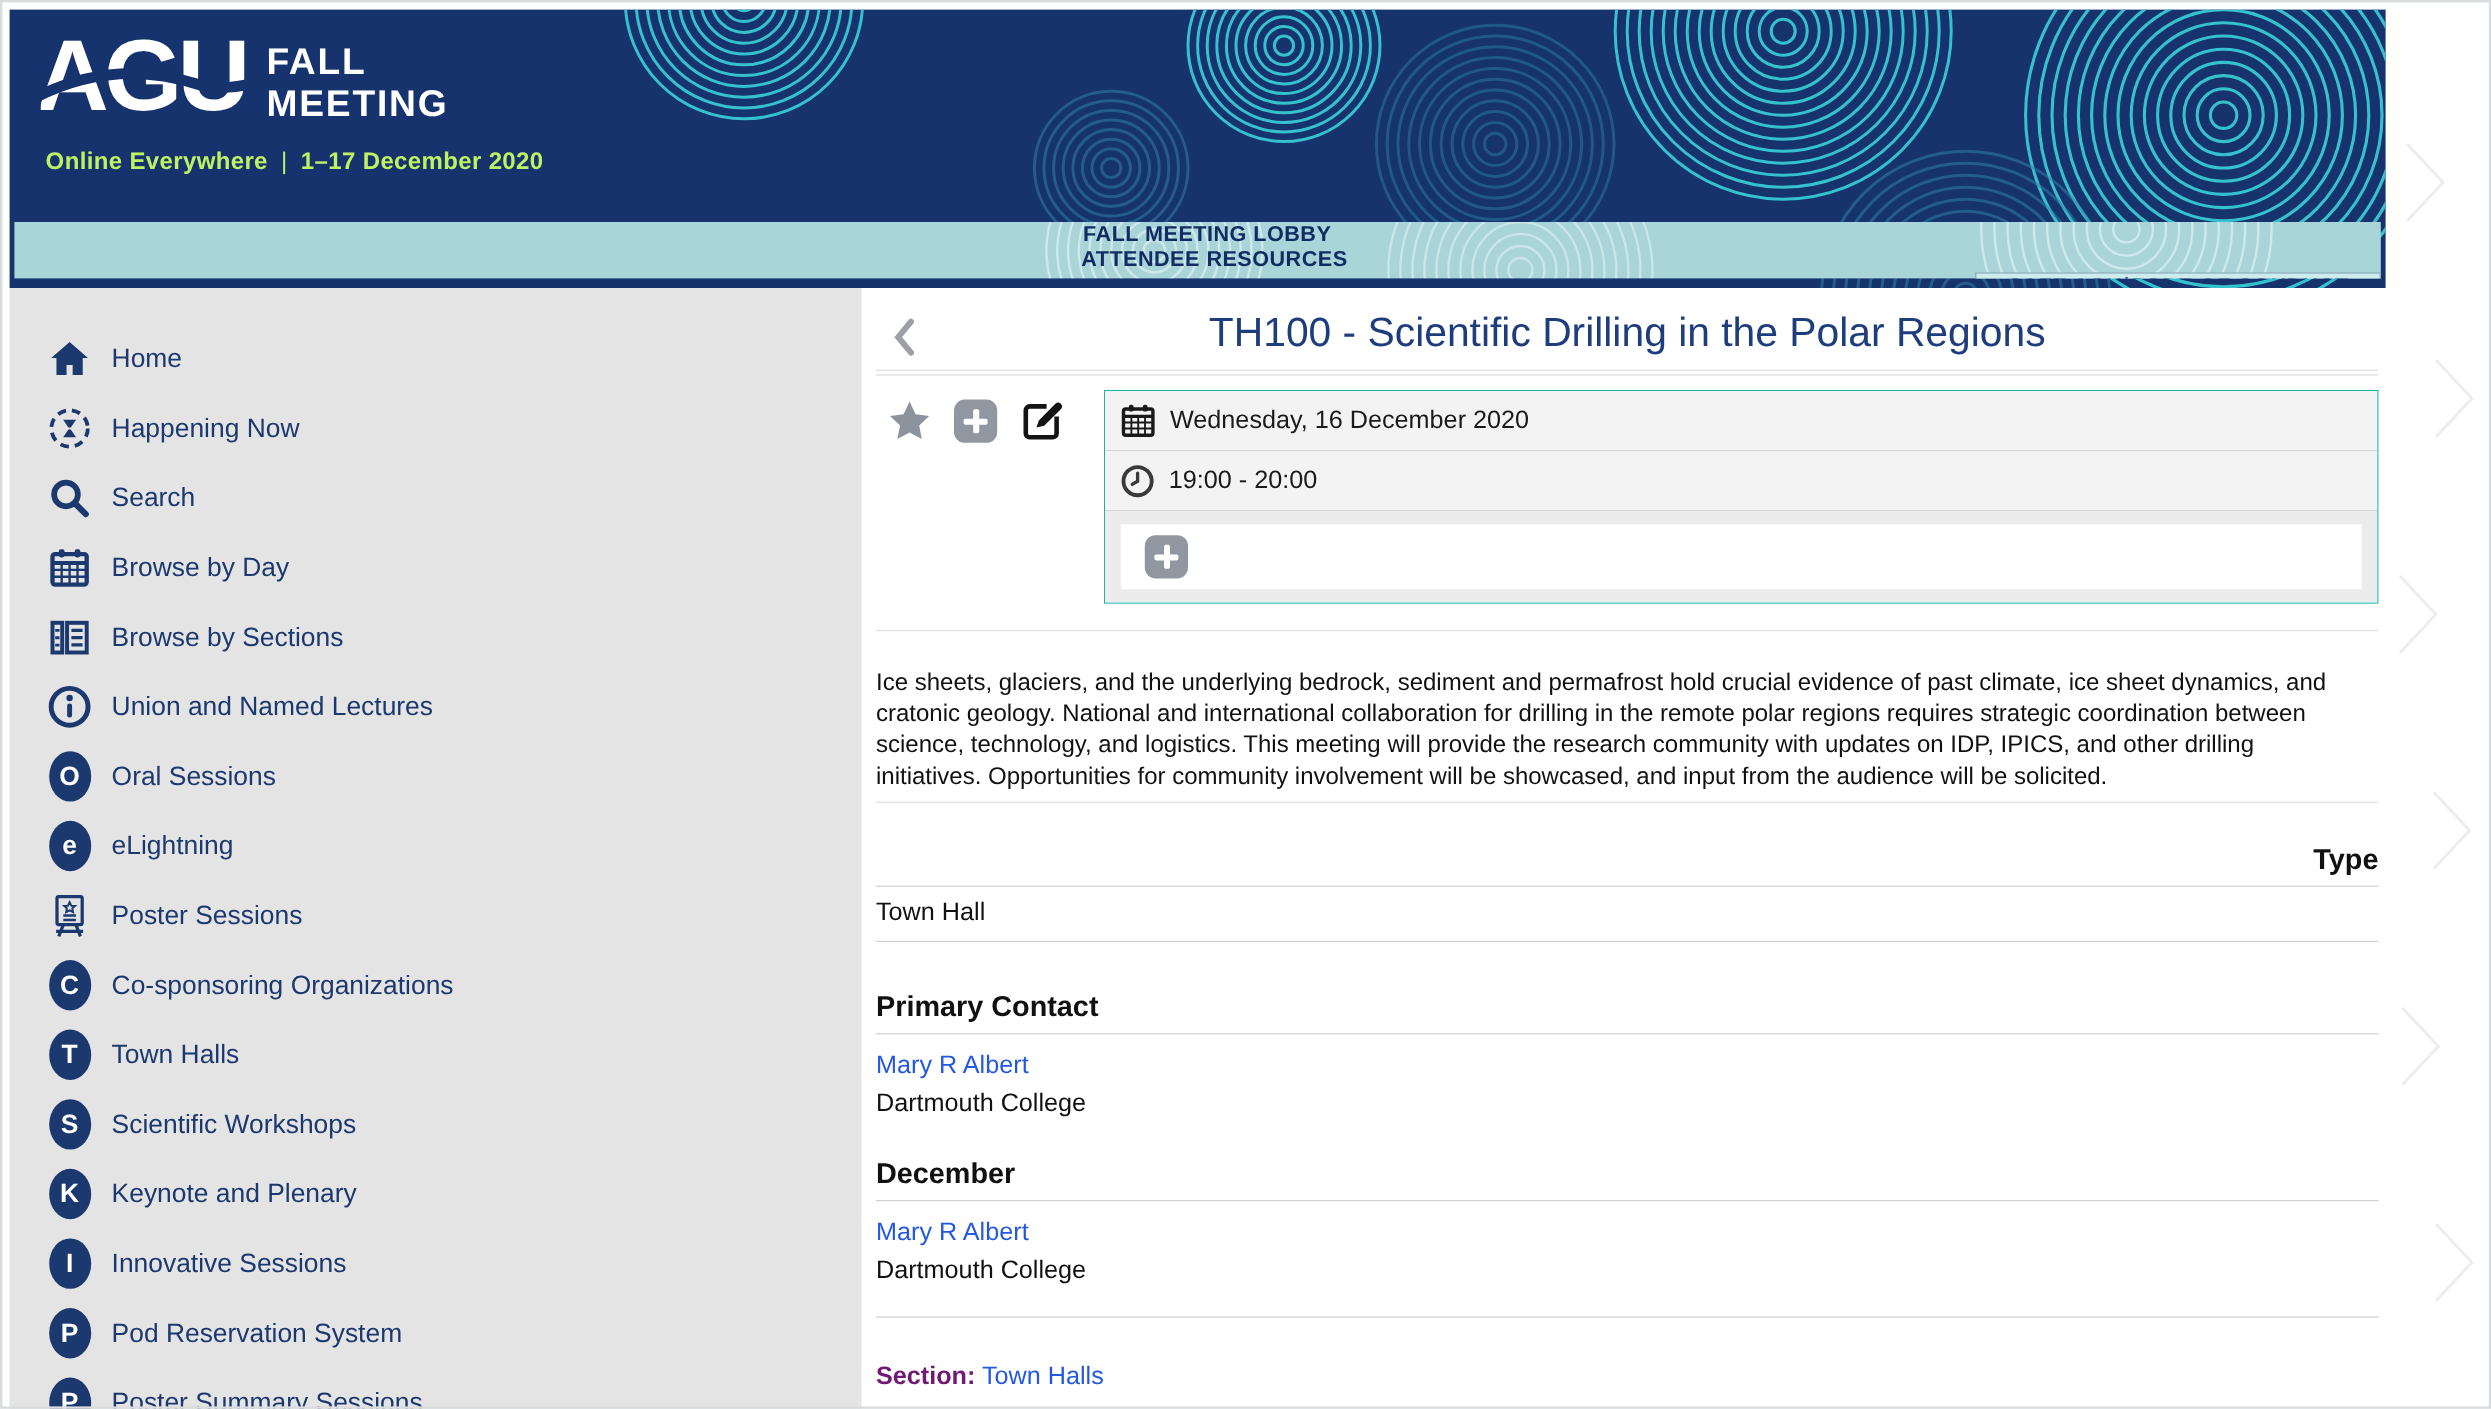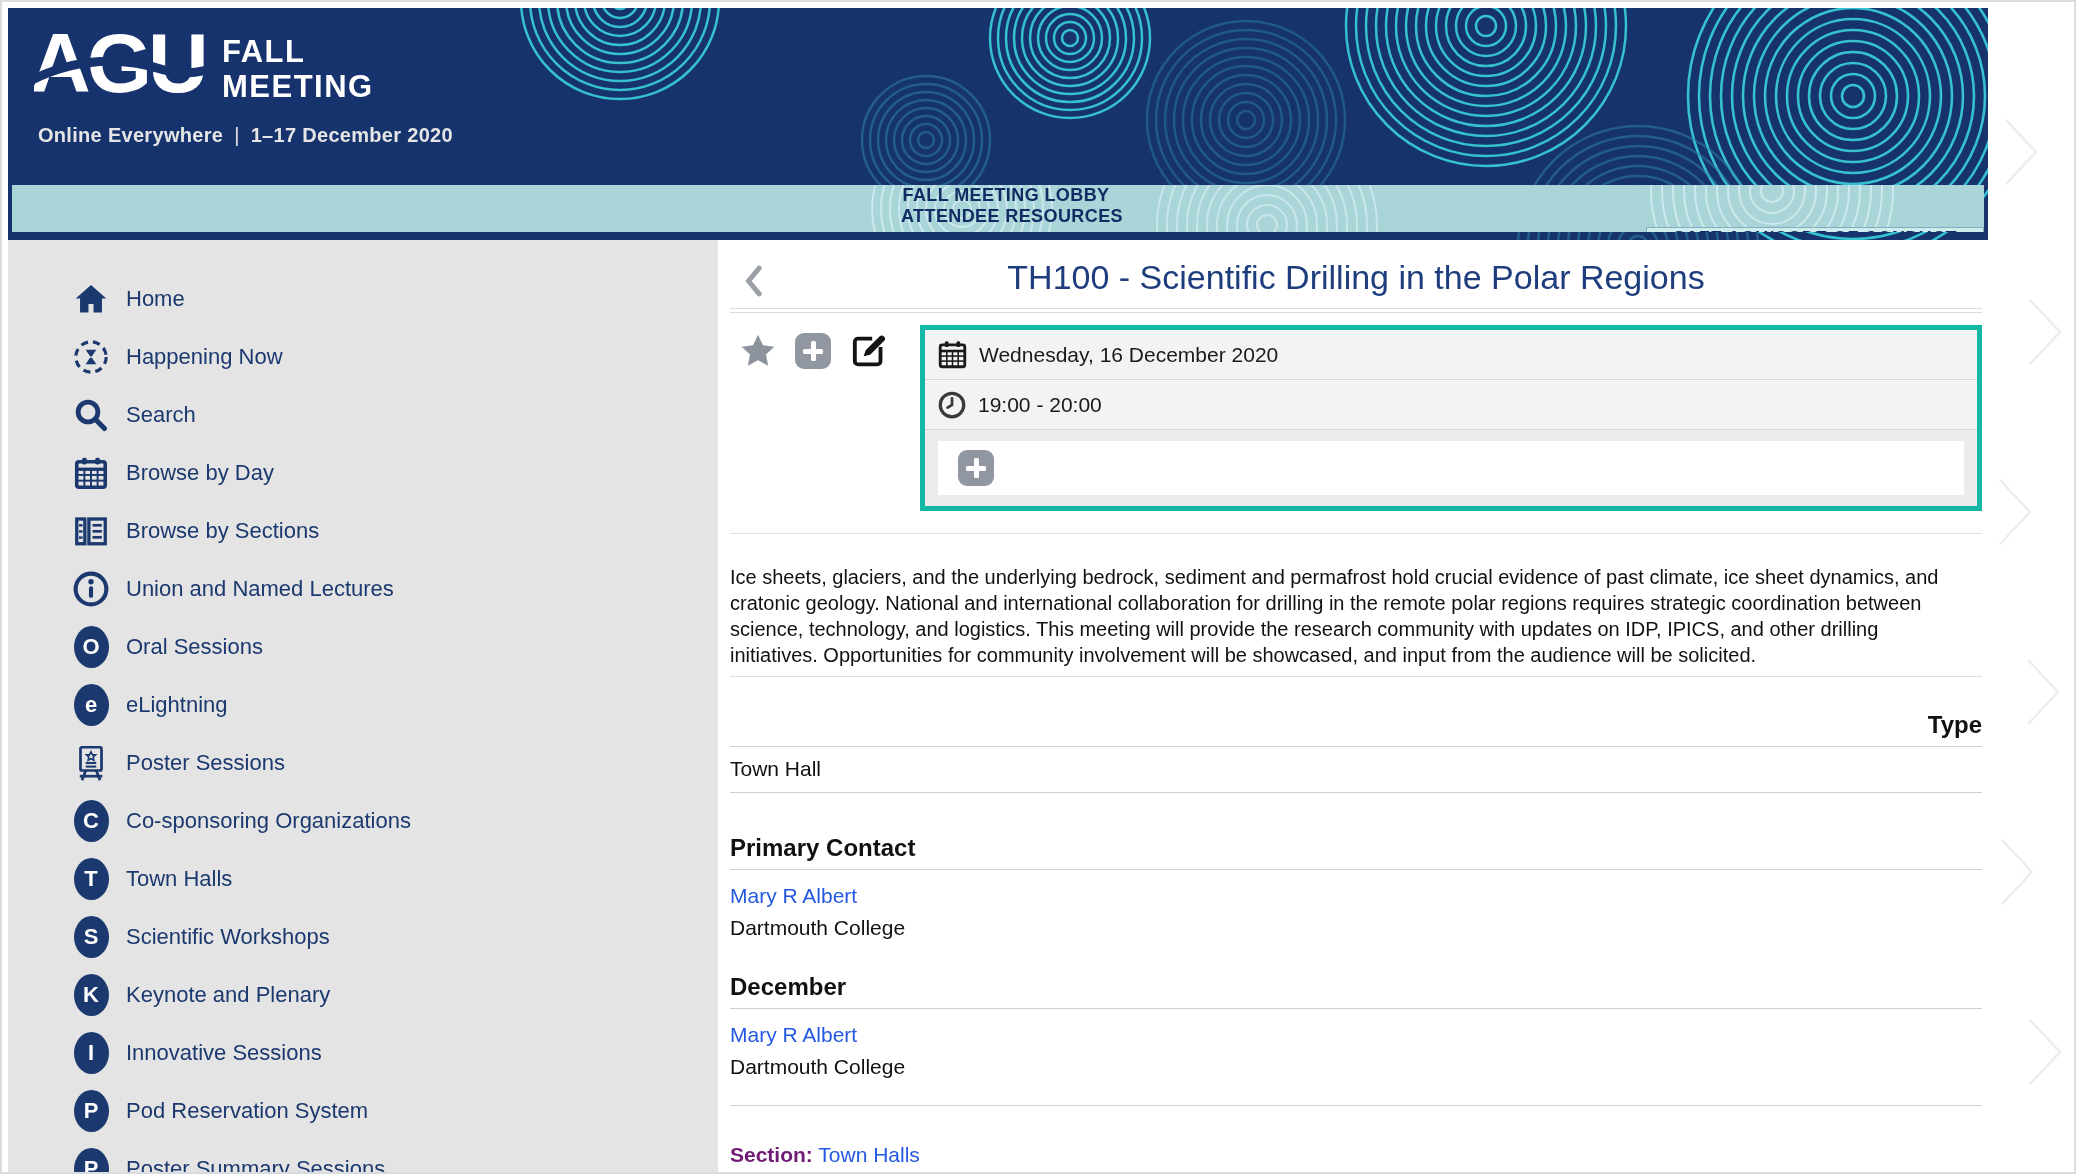--- a/index.html
+++ b/index.html
@@ -9,53 +9,53 @@
   }
   .frame{position:absolute;inset:0;border:2px solid #d9dcde;pointer-events:none;z-index:60;}
   .site{position:absolute;left:8px;top:8px;width:1980px;height:1166px;}
 
   
   .hdr{position:relative;height:232px;background:#16336e;overflow:hidden;}
   .hdr-rings{position:absolute;inset:0;width:100%;height:100%;}
   .logo-row{position:absolute;left:26px;top:10px;display:flex;align-items:flex-start;}
   .fm-lines{margin-left:16px;margin-top:16px;color:#fff;font-weight:bold;
             font-size:31px;line-height:35px;letter-spacing:1.5px;}
-  .tagline{position:absolute;left:30px;top:116px;color:#e5e5e5;font-size:20px;font-weight:bold;letter-spacing:.3px;}
+  .tagline{position:absolute;left:30px;top:116px;color:#bef264;font-size:20px;font-weight:bold;letter-spacing:.3px;}
   .tag-sep{font-weight:400;margin:0 11px;}
 
   .navbar{position:absolute;left:4px;right:4px;bottom:8px;height:47px;background:#a9d5d9;
           display:flex;align-items:center;overflow:hidden;flex-direction:column;}
   .nav-rings{position:absolute;inset:0;width:100%;height:100%;}
   .nav-item{position:relative;z-index:2;color:#102c63;font-weight:bold;font-size:18px;
             letter-spacing:.4px;height:100%;display:flex;align-items:center;
             padding:0 14px;white-space:nowrap;cursor:pointer;}
   .nav-item.first{margin-left:16px;}
   .nav-item + .nav-item{margin-left:28px;}
   .nav-item.hl{margin-left:auto;background:#cdeded;border:1px solid rgba(16,44,99,.35);padding:0 26px;}
   .nav-item.faq{margin-left:20px;margin-right:24px;}
 
   
   .content{display:flex;height:934px;background:#fff;}
   .sidebar{width:710px;flex:0 0 710px;background:#e4e4e4;box-sizing:border-box;padding-top:30px;overflow:hidden;}
-  .side-item{display:flex;align-items:center;height:58px;padding-left:63px;cursor:pointer;color:#1b386f;}
+  .side-item{display:flex;align-items:center;height:58px;padding-left:30px;cursor:pointer;color:#1b386f;}
   .s-icon{width:40px;height:44px;flex:0 0 40px;display:flex;align-items:center;justify-content:center;margin-right:15px;}
   .s-badge{width:35px;height:42px;border-radius:50%;background:#1b386f;color:#fff;font-weight:bold;
            font-size:22px;display:flex;align-items:center;justify-content:center;}
   .s-label{font-size:22px;}
 
   .main{flex:1;position:relative;box-sizing:border-box;padding:0 6px 0 12px;overflow:hidden;}
   .title-row{position:relative;padding-top:16px;}
   .back{position:absolute;left:14px;top:24px;cursor:pointer;}
   .page-title{text-align:center;color:#1e3d7d;font-size:34px;line-height:42px;font-weight:400;}
   .double-rule{margin-top:10px;height:3px;border-top:1px solid #dcdcdc;border-bottom:1px solid #dcdcdc;}
 
   .evt-row{display:flex;margin-top:12px;}
   .action-col{width:182px;flex:0 0 182px;display:flex;align-items:flex-start;gap:17px;padding:6px 0 0 8px;}
   .action-col > *{cursor:pointer;}
-  .info-box{flex:1;border:5px solid #14b8a6;box-sizing:border-box;}
+  .info-box{flex:1;border:1px solid #14b8a6;box-sizing:border-box;}
   .ib-row{height:49px;background:#f3f3f3;border-bottom:1px solid #d6d6d6;display:flex;
           align-items:center;padding-left:12px;font-size:21px;color:#1a1a1a;gap:11px;}
   .ib-join{background:#ececec;padding:11px 13px;}
   .join-inner{background:#fff;height:54px;display:flex;align-items:center;padding-left:20px;cursor:pointer;}
   .join-text{margin-left:76px;color:#13246b;font-weight:bold;font-size:21px;}
 
   .plusbtn{width:36px;height:36px;border-radius:9px;background:#9097a1;position:relative;flex:0 0 36px;}
   .plusbtn::before{content:"";position:absolute;left:8px;top:15.5px;width:20px;height:5px;background:#fff;border-radius:1.5px;}
   .plusbtn::after{content:"";position:absolute;top:8px;left:15.5px;width:5px;height:20px;background:#fff;border-radius:1.5px;}
 

